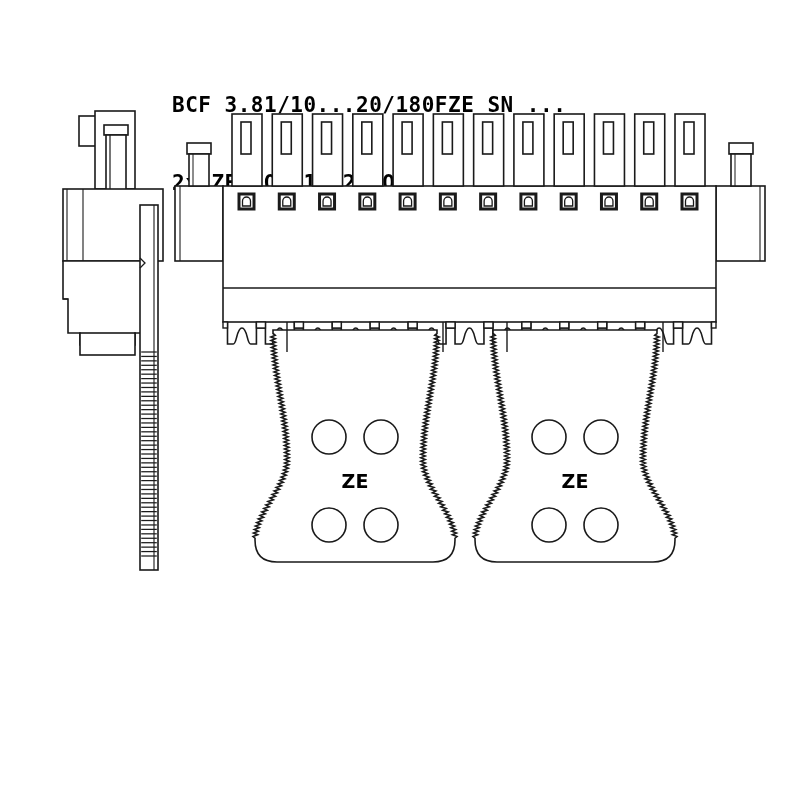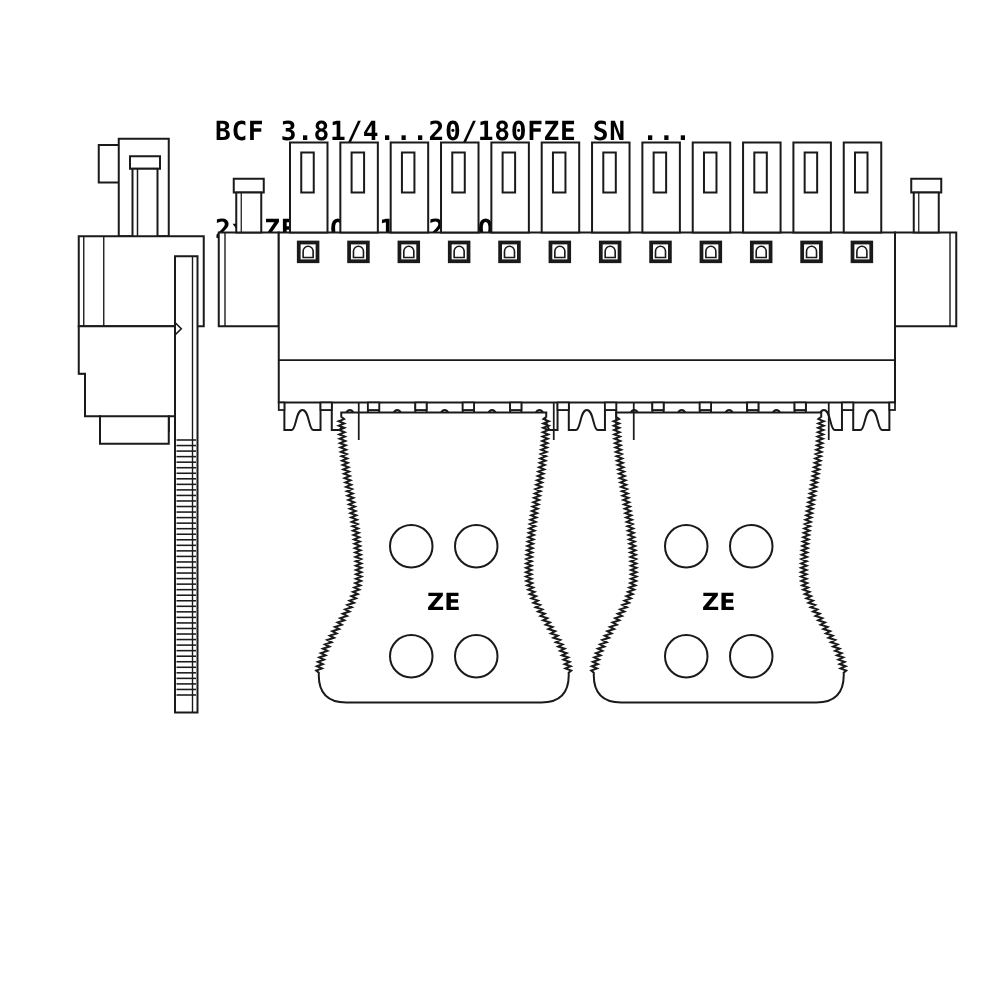--- a/index.html
+++ b/index.html
@@ -45,21 +45,21 @@
     font-weight: 700;
     fill: #000000;
   }
 </style>
 </head>
 <body>
 
 <div id="sheet">
 
   <div id="titleblock">
-    <span class="title-line">BCF 3.81/4...20/180FZE SN ...</span>
+    <span class="title-line">BCF 3.81/10...20/180FZE SN ...</span>
     <span class="title-line">2x ZE FOR 10-20POLE</span>
   </div>
 
   <svg id="drawing" width="800" height="800" viewBox="0 0 800 800">
     <g id="gen" fill="#ffffff" stroke="#1a1a1a" stroke-width="1.6" stroke-linejoin="miter" stroke-linecap="butt">
         <rect x="79" y="116" width="18" height="30" fill="#ffffff" stroke="#1a1a1a" stroke-width="1.6"></rect>
         <rect x="95" y="111" width="40" height="78" fill="#ffffff" stroke="#1a1a1a" stroke-width="1.6"></rect>
         <rect x="104" y="125" width="24" height="10" fill="#ffffff" stroke="#1a1a1a" stroke-width="1.6"></rect>
         <rect x="106" y="135" width="20" height="56" fill="#ffffff" stroke="#1a1a1a" stroke-width="1.6"></rect>
         <line x1="110" y1="135" x2="110" y2="191" stroke="#1a1a1a" stroke-width="1.2"></line>

